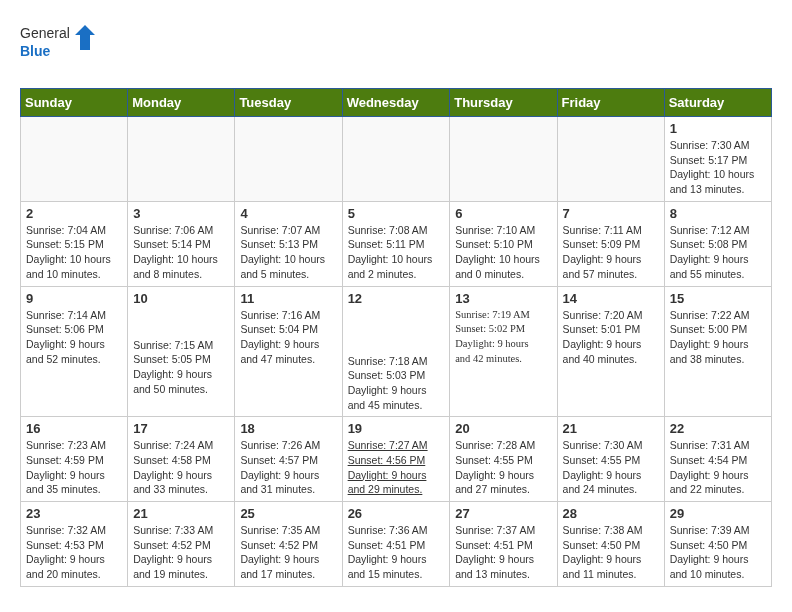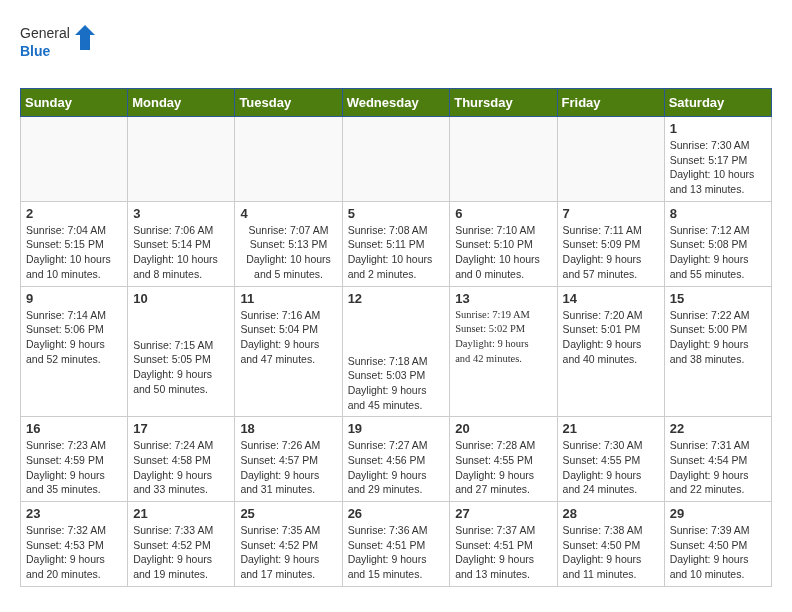--- a/index.html
+++ b/index.html
@@ -126,21 +126,21 @@
         </td>
         <td>
           <div class="day-number">3</div>
           <div class="day-info" style="white-space: pre-wrap;">Sunrise: 7:06 AM
 Sunset: 5:14 PM
 Daylight: 10 hours
 and 8 minutes.</div>
         </td>
         <td>
           <div class="day-number">4</div>
-          <div class="day-info" style="white-space: pre-wrap; text-align: center;">Sunrise: 7:07 AM
+          <div class="day-info" style="white-space: pre-wrap;">Sunrise: 7:07 AM
 Sunset: 5:13 PM
 Daylight: 10 hours
 and 5 minutes.</div>
         </td>
         <td>
           <div class="day-number">5</div>
           <div class="day-info" style="white-space: pre-wrap;">Sunrise: 7:08 AM
 Sunset: 5:11 PM
 Daylight: 10 hours
 and 2 minutes.</div>
@@ -235,21 +235,21 @@
         </td>
         <td>
           <div class="day-number">18</div>
           <div class="day-info" style="white-space: pre-wrap;">Sunrise: 7:26 AM
 Sunset: 4:57 PM
 Daylight: 9 hours
 and 31 minutes.</div>
         </td>
         <td>
           <div class="day-number">19</div>
-          <div class="day-info" style="white-space: pre-wrap;">Sunrise: 7:27 AM
+          <div class="day-info" style="white-space: pre-wrap; text-decoration: underline;">Sunrise: 7:27 AM
 Sunset: 4:56 PM
 Daylight: 9 hours
 and 29 minutes.</div>
         </td>
         <td>
           <div class="day-number">20</div>
           <div class="day-info" style="white-space: pre-wrap;">Sunrise: 7:28 AM
 Sunset: 4:55 PM
 Daylight: 9 hours
 and 27 minutes.</div>

